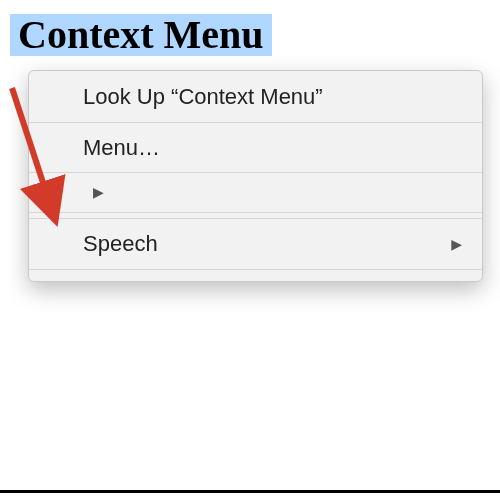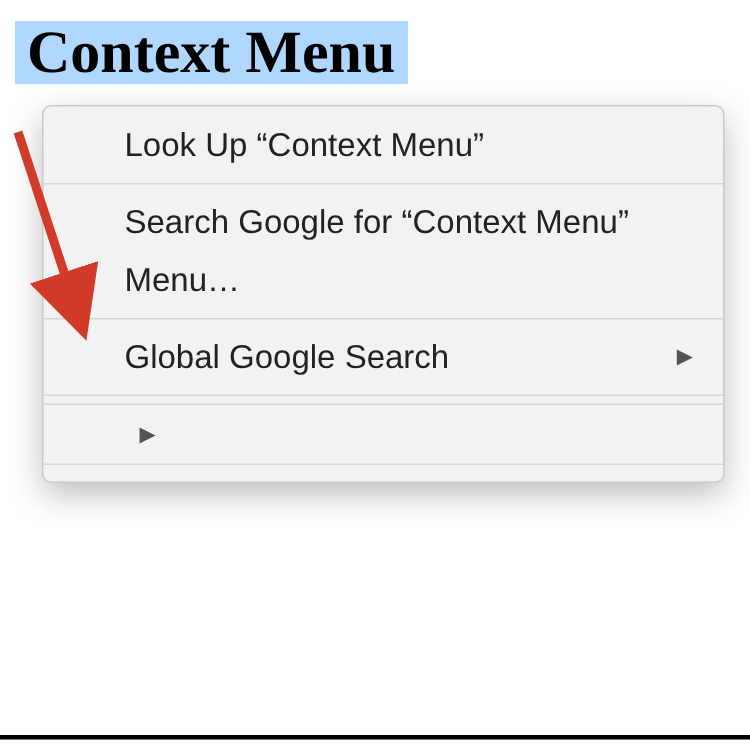--- a/index.html
+++ b/index.html
@@ -95,42 +95,39 @@
 
 <div class="context-menu">
 
   <div class="menu-item">
     <span class="label">Look Up “Context Menu”</span>
   </div>
 
   <div class="menu-divider"></div>
 
   <div class="menu-item">
-    <span class="label">Search Google for “Context Menu”</span>
-  </div>
-  <div class="menu-item">
     <span class="label">Menu…</span>
   </div>
 
   <div class="menu-divider"></div>
 
   <div class="menu-item">
     <span class="item-icon">
       <span class="globe-icon"></span>
     </span>
-    <span class="label">Global Google Search</span>
     <span class="submenu-arrow">▶</span>
   </div>
 
   <div class="menu-divider"></div>
 
 
   <div class="menu-divider"></div>
 
   <div class="menu-item">
+    <span class="label">Speech</span>
     <span class="submenu-arrow">▶</span>
   </div>
 
   <div class="menu-divider"></div>
 
 
 </div>
 
 <svg class="arrow-annotation" viewBox="0 0 80 160">
   <defs>

